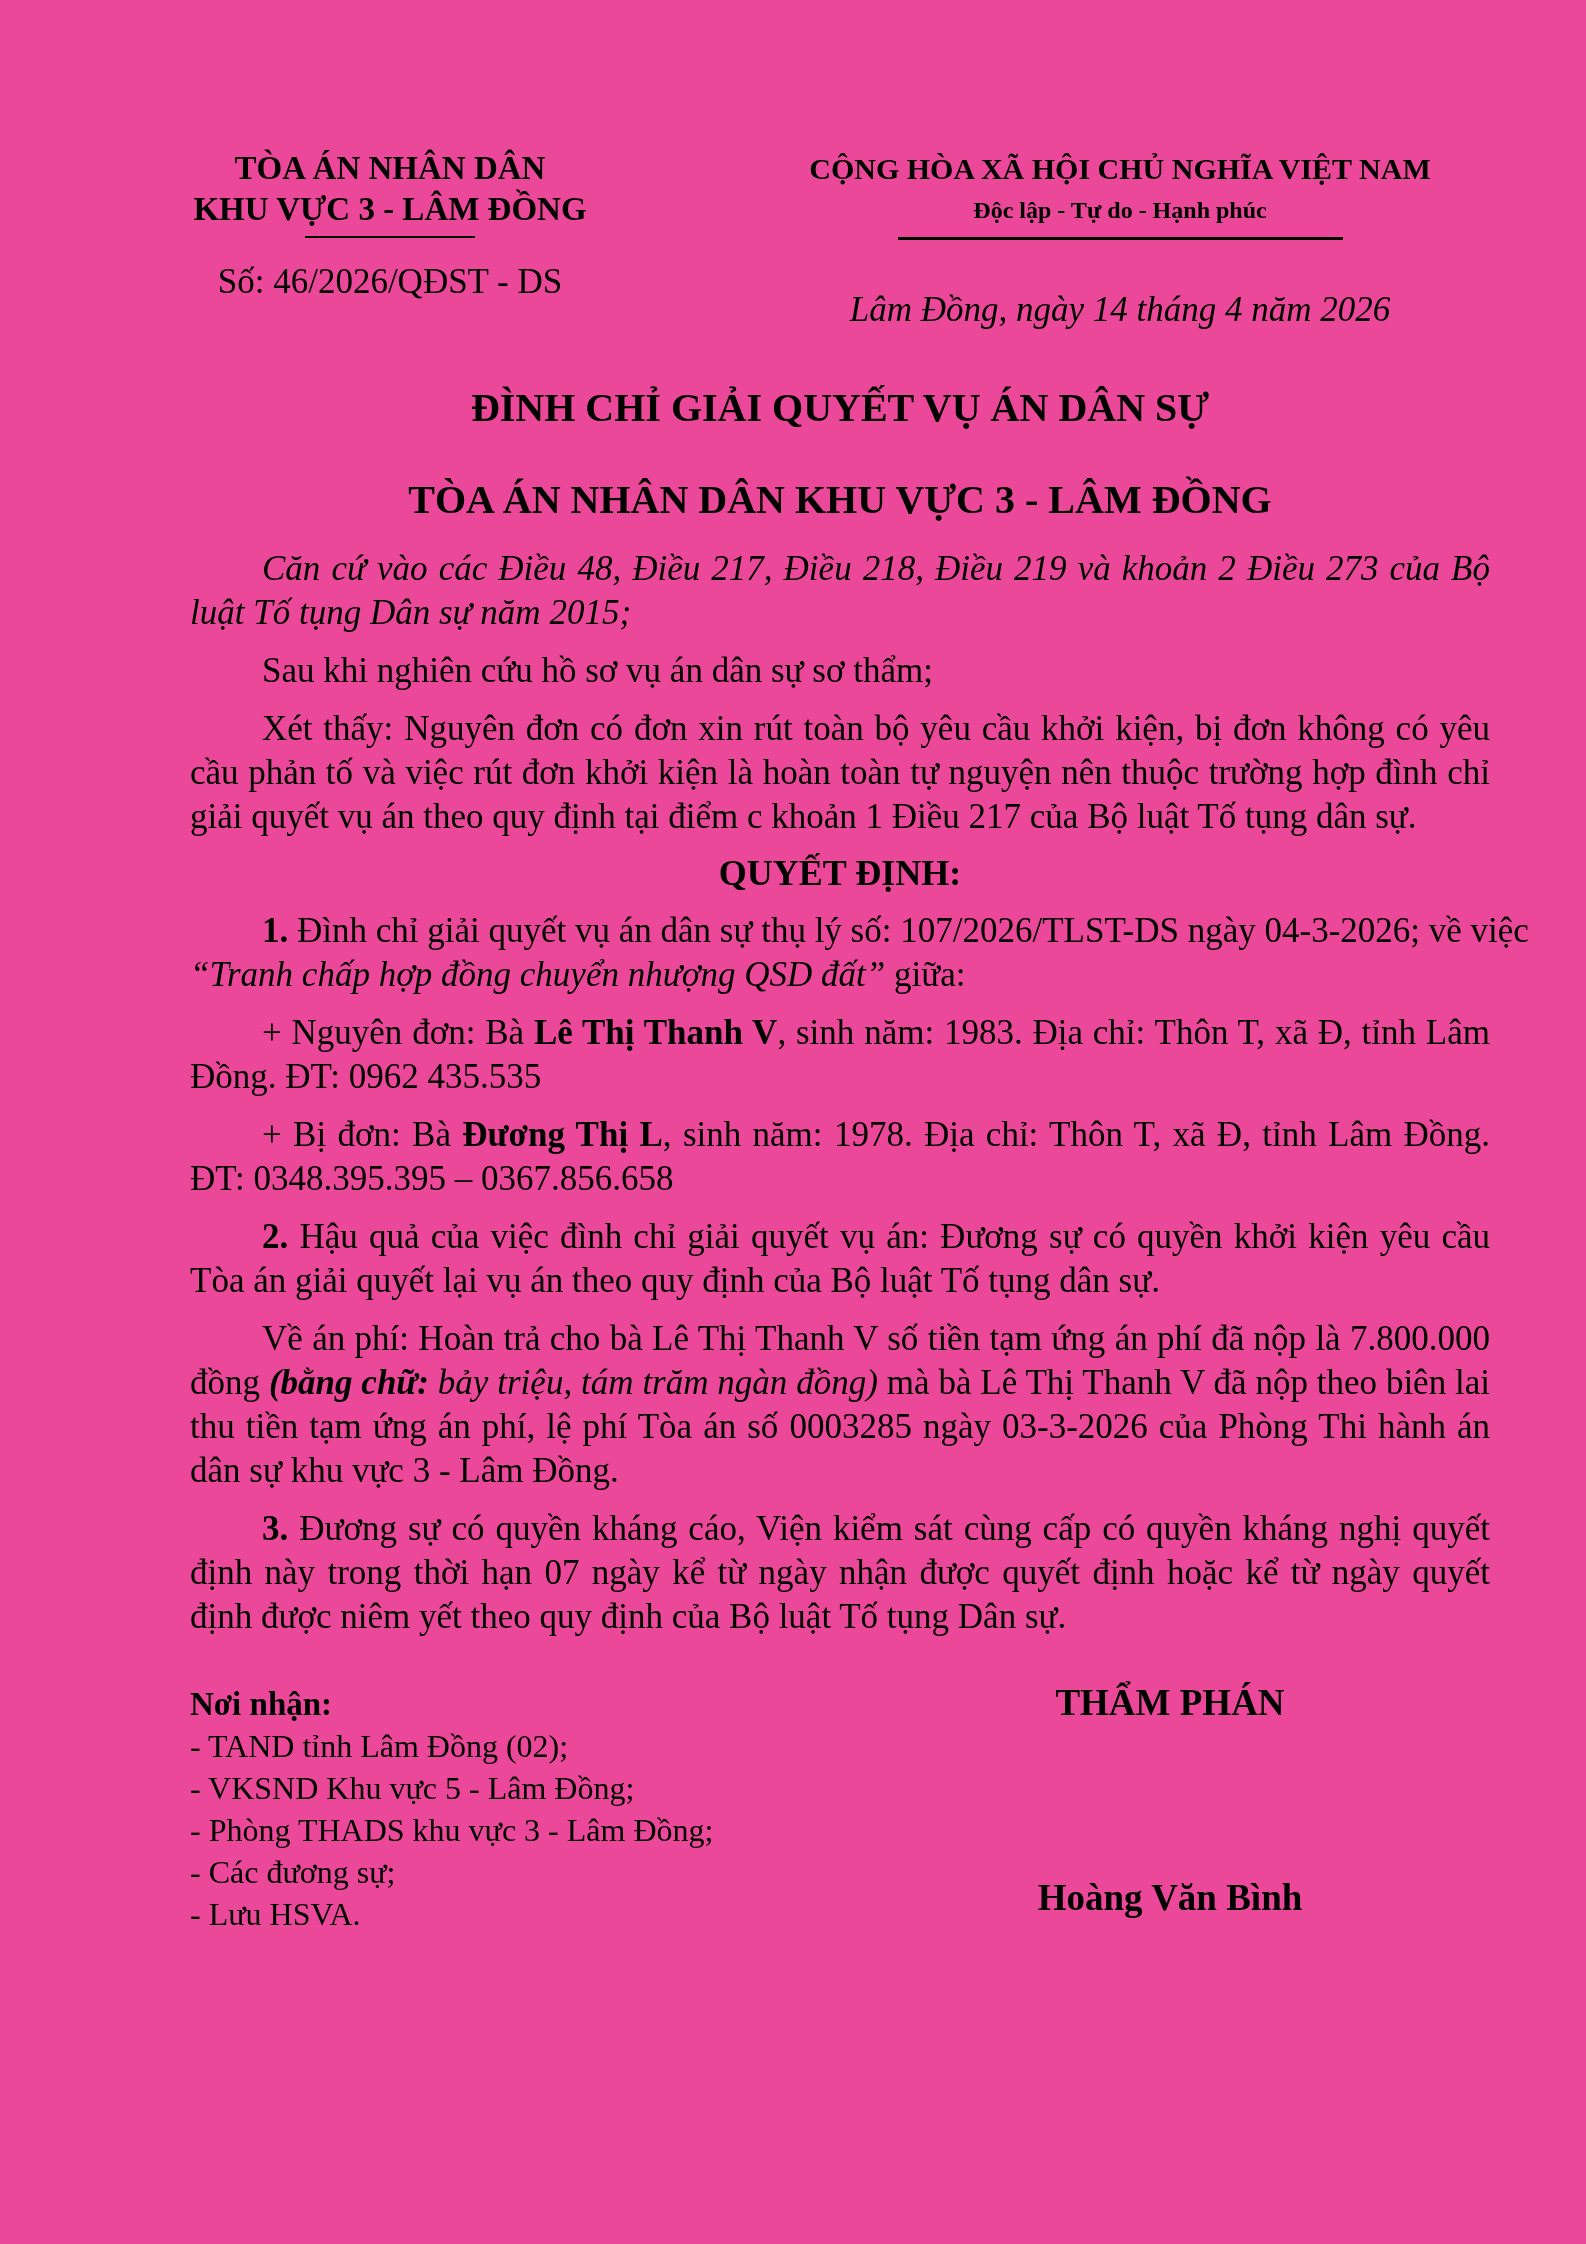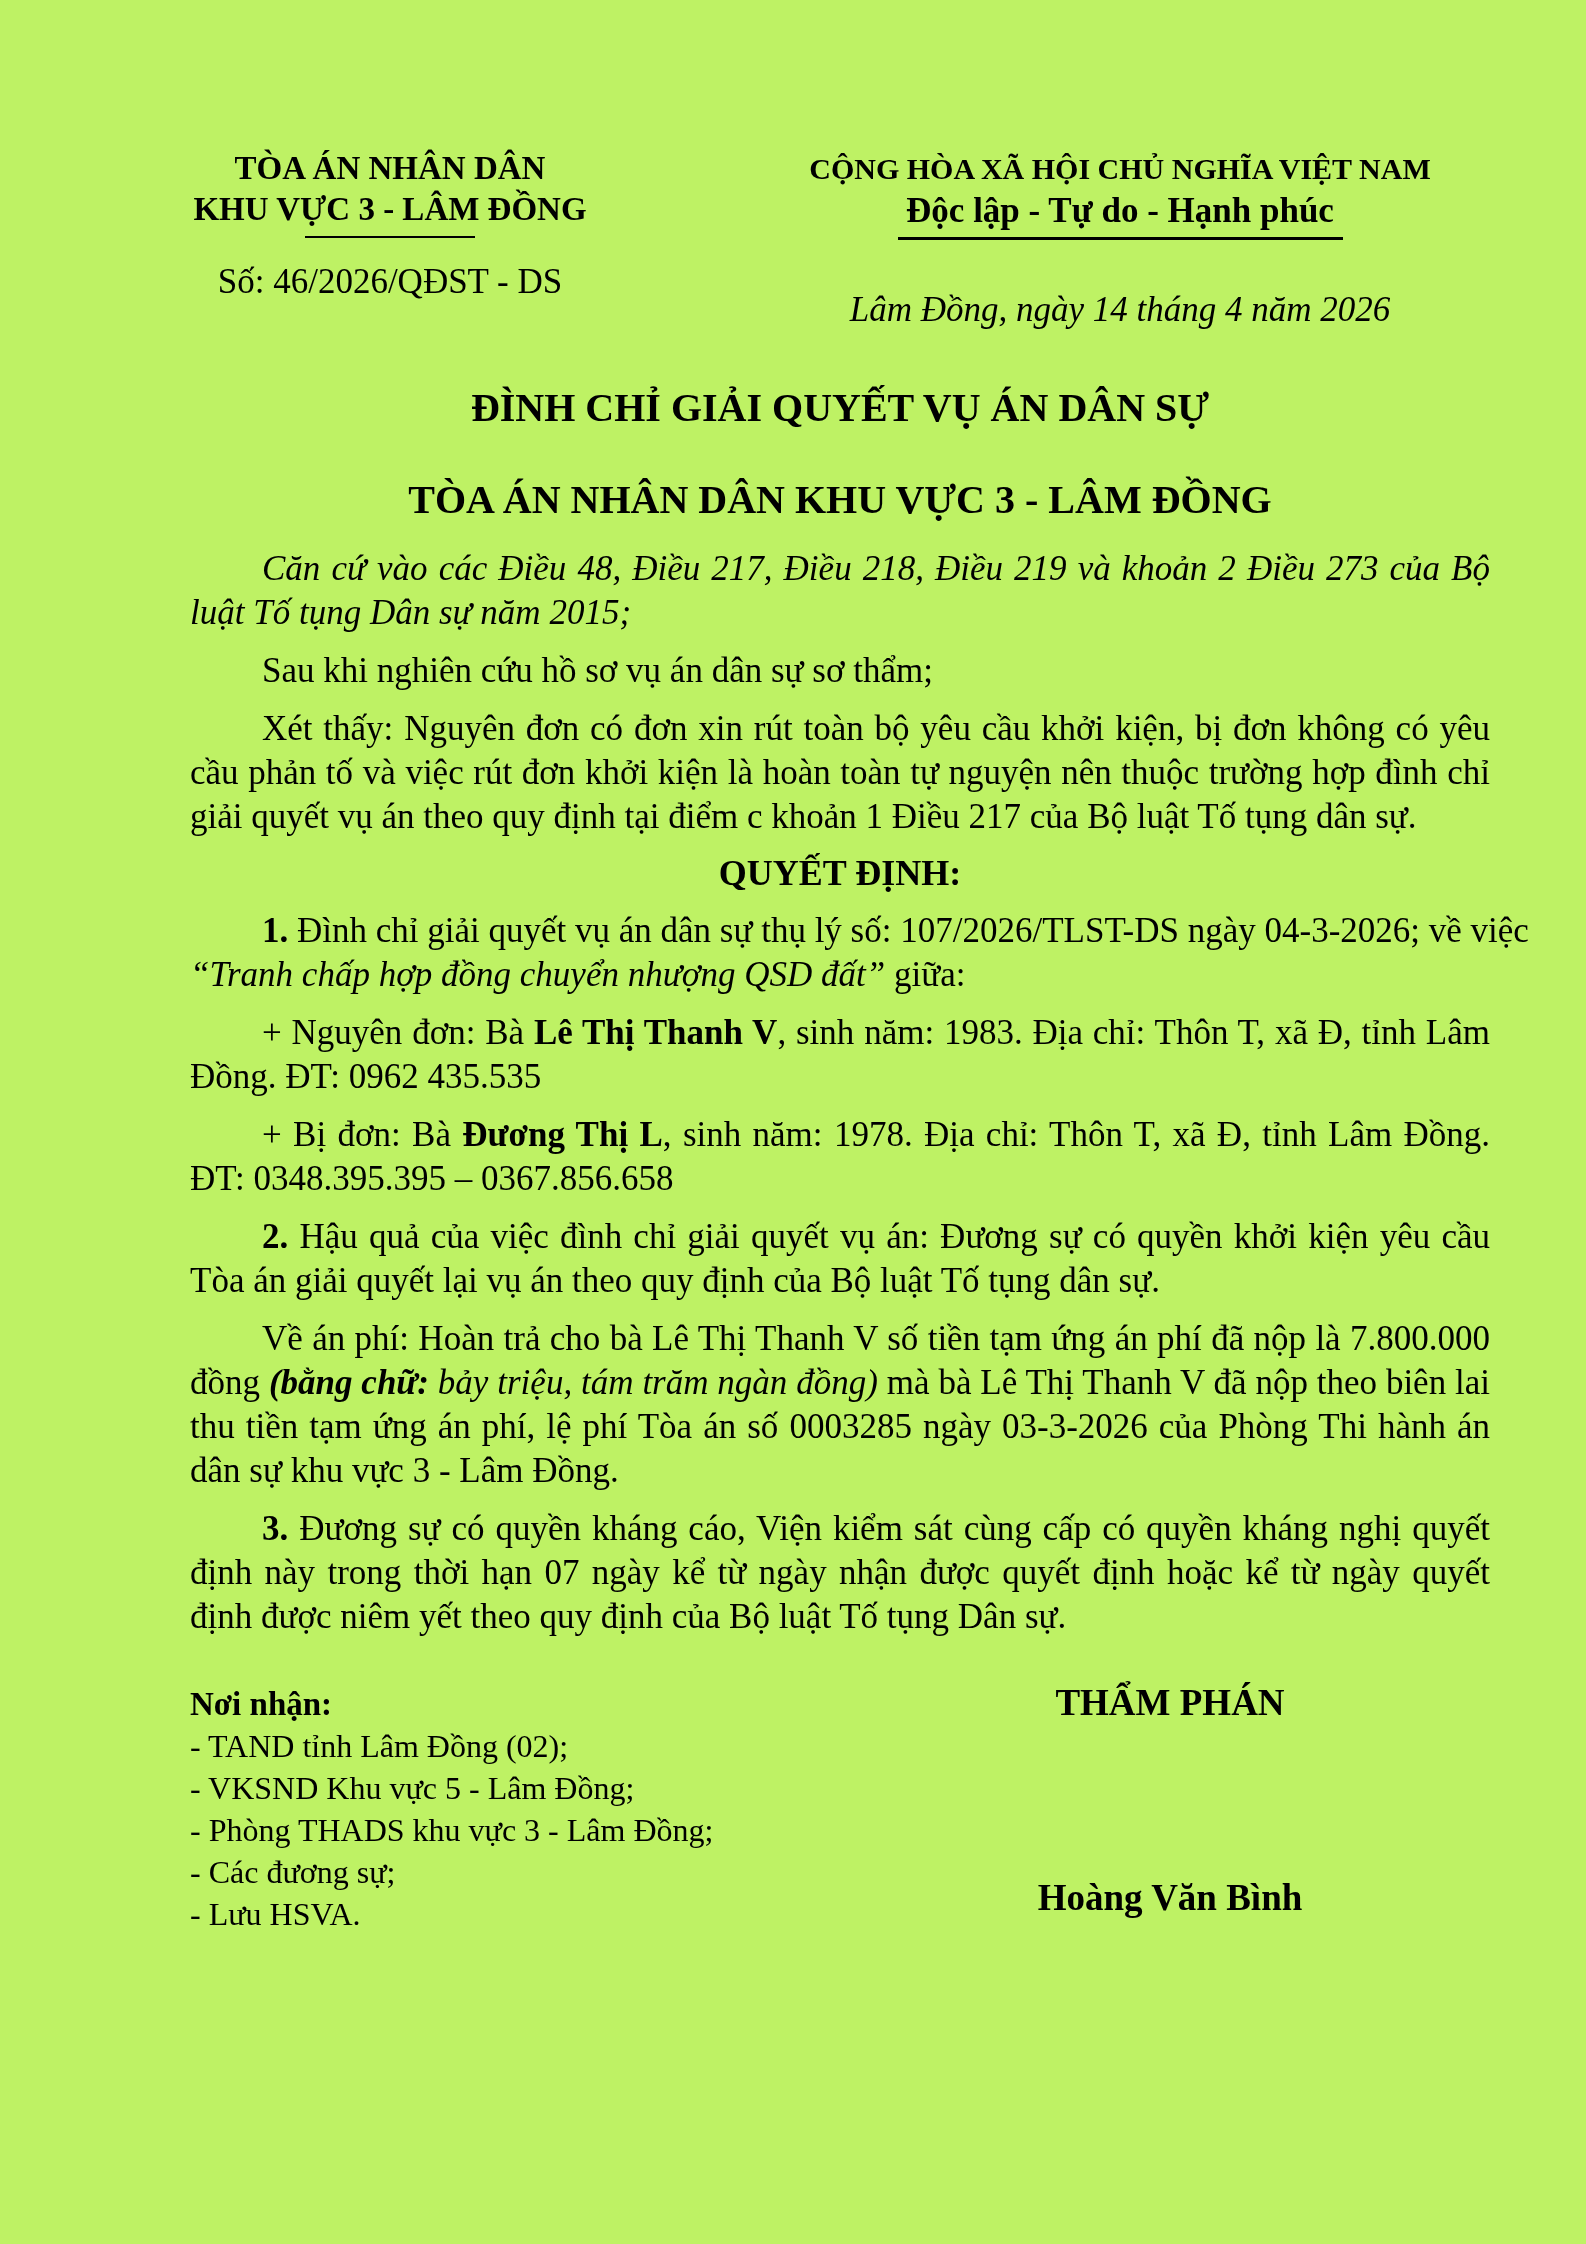--- a/index.html
+++ b/index.html
@@ -1,31 +1,31 @@
 <!DOCTYPE html>
 <html lang="vi"><head>
 <meta charset="utf-8">
 <style>
   html,body{margin:0;padding:0;background:#888;}
   .page{
     position:relative;
     width:1586px;height:2244px;
     margin:0 auto;
-    background:#bef264;
+    background:#ec4899;
     color:#000;
     font-family:"Liberation Serif","DejaVu Serif",serif;
     overflow:hidden;
   }
   
   .hdr{position:relative;height:225px;margin-top:148px;}
   .hdr-left{position:absolute;left:140px;top:0;width:500px;text-align:center;}
   .hdr-right{position:absolute;left:735px;top:0;width:770px;text-align:center;}
   .hl1,.hl2{font-weight:bold;font-size:33px;line-height:41px;}
   .hr1{font-weight:bold;font-size:30px;line-height:41px;}
-  .hr2{font-weight:bold;font-size:35px;line-height:43px;}
+  .hr2{font-weight:bold;font-size:24px;line-height:43px;}
   .rule-left{width:170px;border-top:2px solid #000;margin:6px auto 0;}
   .rule-right{width:445px;border-top:3px solid #000;margin:5px auto 0;}
   .doc-number{font-size:35px;margin-top:24px;}
   .date-line{font-style:italic;font-size:35px;margin-top:50px;}
   
   .title{ text-align:center;margin:10px 96px 0 190px;}
   .t1,.t2{font-weight:bold;font-size:40px;line-height:50px;}
   .court-line{font-weight:bold;font-size:40px;line-height:50px;margin-top:42px;}
   
   .body{margin:22px 96px 0 190px;font-size:35px;line-height:44px;text-align:justify;}

